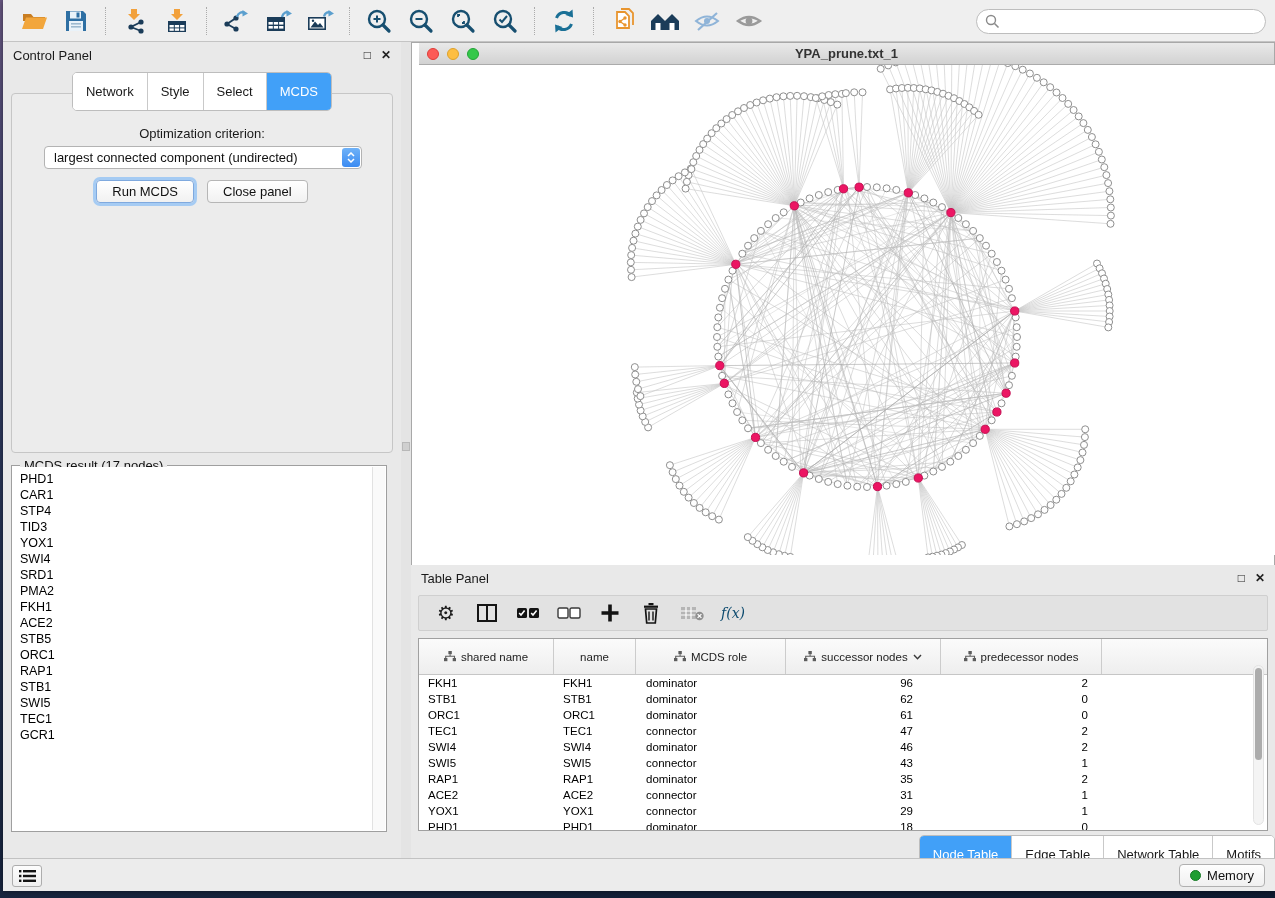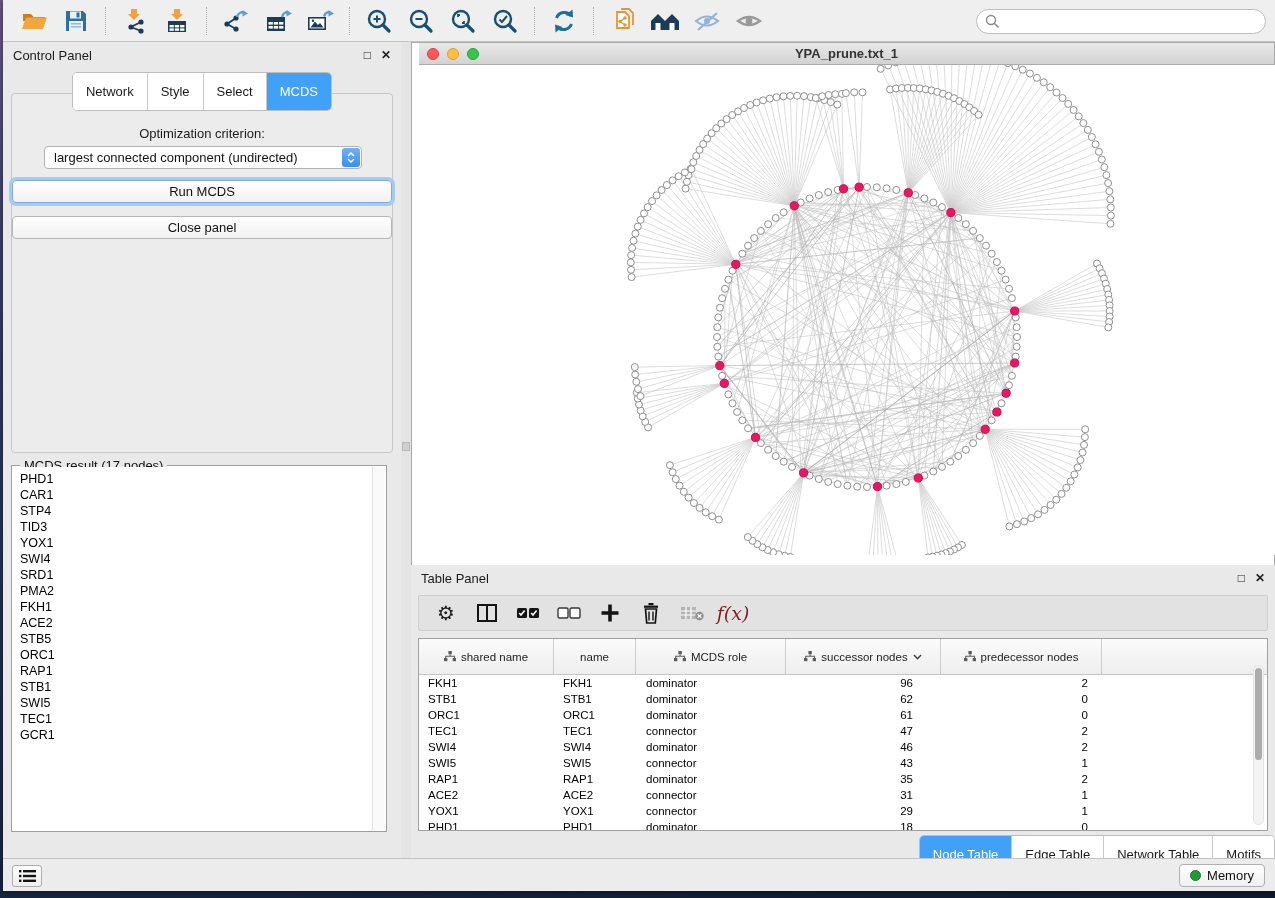--- a/index.html
+++ b/index.html
@@ -31,21 +31,21 @@
   .ctl-tabs-wrap { position:absolute; left:0; top:30px; width:100%; text-align:center; z-index:3; }
   .ctl-content { position:absolute; left:8px; top:51px; width:382px; height:360px; background:#ECECEC;
                  border:1px solid #C6C6C6; border-radius:4px; }
   .opt-label { position:absolute; left:0; top:32px; width:100%; text-align:center; font-size:13px; color:#1a1a1a; }
   .mac-select { position:absolute; left:32px; top:52px; width:318px; height:23px; background:#fff;
                 border:1px solid #B3B3B3; border-radius:4px; font-size:13px; color:#111;
                 display:flex; align-items:center; padding-left:9px; }
   .stepper { position:absolute; right:1px; top:1px; width:18px; height:19px; border-radius:3px;
              background:linear-gradient(#6FB2F8,#3B8BF2); display:flex; flex-direction:column;
              align-items:center; justify-content:center; gap:1px; }
-  .btn-row { position:absolute; left:0; top:86px; width:100%; display:flex; justify-content:center; gap:13px;flex-direction:column; }
+  .btn-row { position:absolute; left:0; top:86px; width:100%; display:flex; justify-content:center; gap:13px; }
   .mac-btn { background:linear-gradient(#FFFFFF,#F1F1F1); border:1px solid #B6B6B6; border-radius:4px;
              padding:3px 15px; font-size:13px; color:#111; white-space:nowrap; }
   .mac-btn.focused { box-shadow:0 0 0 3px #A5CBF3; border-color:#7FA9DE; }
   .result-fieldset { position:absolute; left:8px; top:423px; width:376px; height:367px;
                      border:1px solid #9F9F9F; background:#fff; }
   .result-legend { position:absolute; left:8px; top:-8px; background:#E9E9E9; padding:0 4px; font-size:13px; color:#111; }
   .result-list { position:absolute; inset:1px 14px 1px 1px; background:#fff; overflow:hidden;
                  font-size:12.5px; line-height:16px; color:#000; padding:4px 0 0 7px; }
   .result-scroll { position:absolute; top:1px; right:1px; bottom:1px; width:13px; background:#FAFAFA; border-left:1px solid #E2E2E2; }
 
@@ -66,21 +66,21 @@
   .light.green { background:#34C84A; border:1px solid #23A437; }
   .net-title { position:absolute; left:0; width:100%; text-align:center; font-size:13px; font-weight:bold; color:#333; }
   .net-canvas { position:relative; width:862px; height:490px; background:#fff; overflow:hidden; }
 
   
   .table-panel { position:absolute; left:408px; top:565px; width:864px; height:293px; background:#E9E9E9; }
   .tp-toolbar { position:absolute; left:7px; top:30px; width:850px; height:36px; background:#E2E2E2;
                 border:1px solid #CFCFCF; border-radius:2px; display:flex; align-items:center; gap:15px; padding-left:14px; }
   .tp-tbtn { width:26px; height:26px; display:flex; align-items:center; justify-content:center; }
   .gear-glyph { font-family:"DejaVu Sans",sans-serif; font-size:20px; color:#1b1b1b; line-height:1; }
-  .fx-glyph { font-family:"DejaVu Serif",serif; font-style:italic; font-size:19px; color:#7f1d1d; }
+  .fx-glyph { font-family:"DejaVu Serif",serif; font-style:italic; font-size:14px; color:#0c4a6e; }
   .table-wrap { position:absolute; left:7px; top:73px; width:850px; height:193px; background:#fff; border:1px solid #A0A0A0; overflow:hidden; }
   .thead { display:flex; height:36px; background:linear-gradient(#FBFBFB,#EEEEEE); border-bottom:1px solid #C6C6C6; }
   .th { display:flex; align-items:center; justify-content:center; gap:5px; font-size:11.5px; color:#222;
         border-right:1px solid #CCCCCC; height:100%; }
   .trow { display:flex; height:16px; align-items:center; }
   .td { font-size:11.5px; color:#000; white-space:nowrap; overflow:hidden; }
   .c0 { width:135px; } .c1 { width:82px; } .c2 { width:150px; } .c3 { width:155px; } .c4 { width:161px; }
   .td.c0,.td.c1 { padding-left:9px; }
   .td.c2 { padding-left:10px; }
   .td.c3 { text-align:right; padding-right:28px; }

